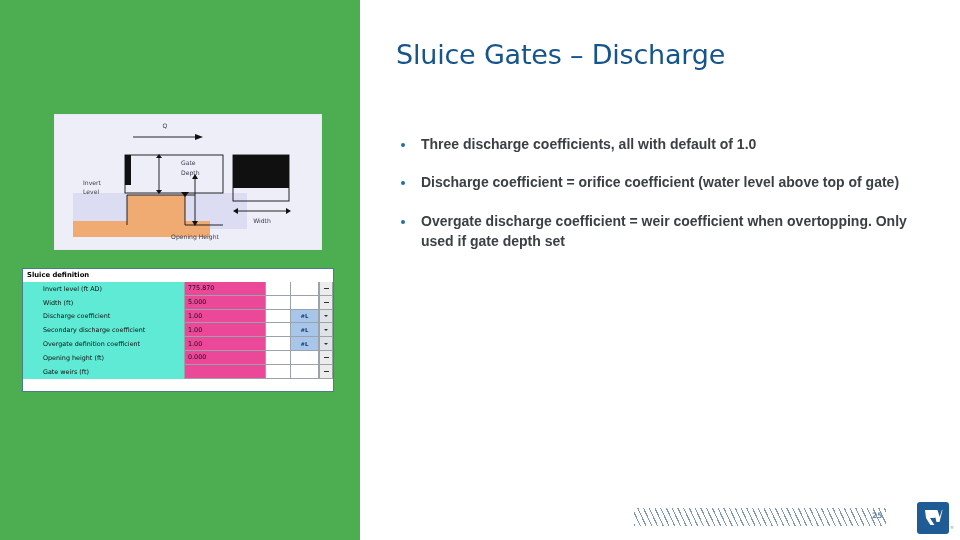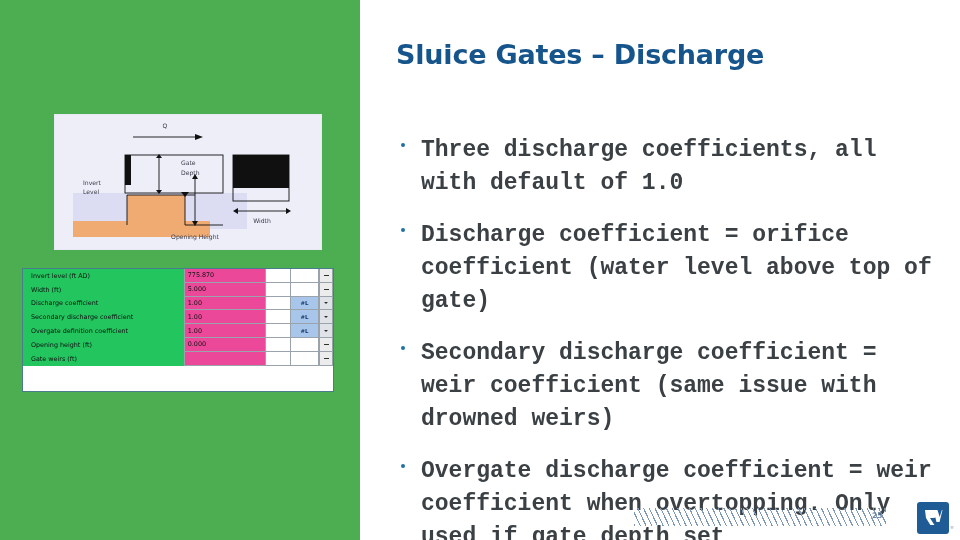--- a/index.html
+++ b/index.html
@@ -72,24 +72,24 @@
     position: relative;
   }
   .pg-row {
     display: flex;
     height: 13.8px;
     align-items: stretch;
     box-sizing: border-box;
   }
   .pg-label {
     width: 168px;
-    padding-left: 8px;
-    display: flex;
-    align-items: center;
-    background: #22c55e;
+    padding-left: 20px;
+    display: flex;
+    align-items: center;
+    background: #5eead4;
     box-sizing: border-box;
     white-space: nowrap;
     overflow: hidden;
     border-right: 1px solid #9aa3ab;
   }
   .pg-value {
     width: 84px;
     padding-left: 3px;
     display: flex;
     align-items: center;
@@ -150,40 +150,40 @@
     background: #303030;
   }
 
   
   .title {
     position: absolute;
     left: 396px;
     top: 40px;
     width: 536px;
     font-family: "DejaVu Sans", sans-serif;
-    font-weight: bold;
+    font-weight: normal;
     font-size: 27px;
     line-height: 1.12;
     color: #16548c;
     letter-spacing: -0.2px;
   }
 
   .bullets {
     position: absolute;
     left: 392px;
     top: 134px;
     width: 540px;
   }
   .bullet {
     position: relative;
     padding-left: 29px;
     margin-bottom: 18px;
-    font-family: Liberation Mono, monospace;
+    font-family: Liberation Sans, sans-serif;
     font-weight: bold;
-    font-size: 23px;
+    font-size: 14px;
     line-height: 1.45;
     color: #3b4044;
   }
   .bullet:last-child { margin-bottom: 0; }
   .bullet .dot {
     position: absolute;
     left: 9px;
     top: 9px;
     width: 4.2px;
     height: 4.2px;
@@ -293,20 +293,21 @@
       <rect x="178" y="40" width="56" height="33" fill="#101010"></rect>
 
       <line x1="182" y1="96" x2="232" y2="96" stroke="#101010" stroke-width="0.9"></line>
       <polygon points="183,93 183,99 178,96" fill="#101010"></polygon>
       <polygon points="231,93 231,99 236,96" fill="#101010"></polygon>
       <text class="dg-label" x="207" y="108" text-anchor="middle">Width</text>
     </svg>
   </div>
 
   <div class="propgrid">
+    <div class="pg-title">Sluice definition</div>
     <div class="pg-rows">
 
     <div class="pg-row">
           <div class="pg-label">Invert level (ft AD)</div>
           <div class="pg-value">775.870</div>
           <div class="pg-spacer"></div>
           <div class="pg-tag"></div>
           <div class="pg-drop">
             <span class="caret flat"></span>
           </div>
@@ -369,21 +370,20 @@
   </div>
 
   <div class="title">
     <div>Sluice Gates – Discharge</div>
   </div>
 
   <div class="bullets">
 
   <div class="bullet"><span class="dot"></span><span>Three discharge coefficients, all with default of 1.0</span></div>
       <div class="bullet"><span class="dot"></span><span>Discharge coefficient = orifice coefficient (water level above top of gate)</span></div>
-      <div class="bullet"><span class="dot"></span><span>Secondary discharge coefficient = weir coefficient (same issue with drowned weirs)</span></div>
       <div class="bullet"><span class="dot"></span><span>Overgate discharge coefficient = weir coefficient when overtopping. Only used if gate depth set</span></div>
     </div>
 
   <div class="hatch"></div>
   <div class="pagenum">25</div>
   <div class="logo">
     <svg width="22" height="22" viewBox="0 0 22 22">
       <rect x="0" y="0" width="22" height="22" rx="2" fill="#1f5c96"></rect>
       <path d="M3 3 h8 a4 4 0 0 1 0 8 h-3 l5 8 h-4 l-5 -8 Z" fill="#ffffff"></path>
       <path d="M11.5 3 h4 l2.2 7 l2.2 -7 h0.6 l-3 12 h-3 Z" fill="#ffffff"></path>

